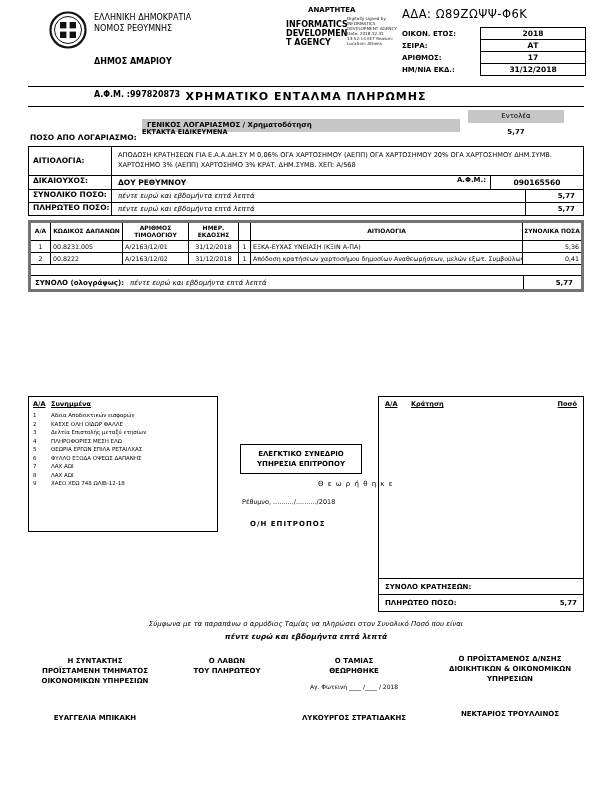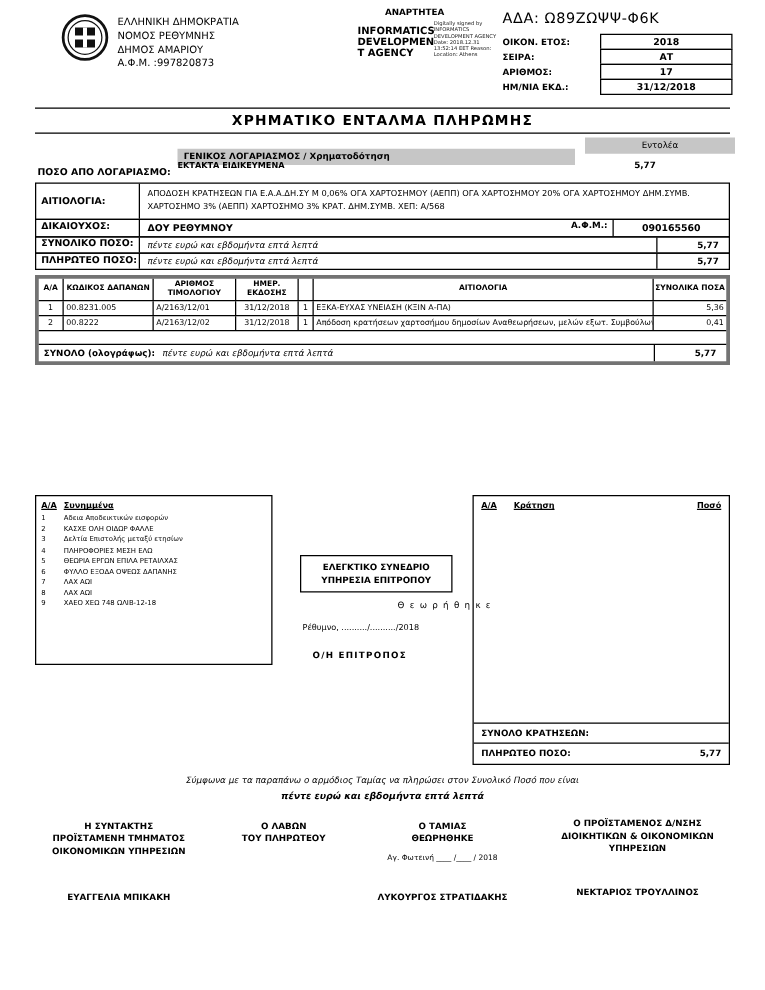--- a/index.html
+++ b/index.html
@@ -4,38 +4,38 @@
 <style>
   html,body{margin:0;padding:0;background:#9a9a9a;}
   .page{position:relative;width:612px;height:792px;margin:0 auto;background:#ffffff;
         font-family:"DejaVu Sans",sans-serif;color:#000;overflow:hidden;}
   .abs{position:absolute;}
 
   
   .logo{left:48px;top:10px;width:40px;height:40px;}
   .issuer{left:94px;top:12px;line-height:11px;}
   .issuer div{font-size:8px;}
-  .issuer .b{font-weight:normal;}
+  .issuer .b{font-weight:bold;margin-top:22px;}
   .anartitea{left:308px;top:6px;font-size:7px;font-weight:bold;}
   .stamp-agency{left:286px;top:20px;width:60px;font-size:8px;font-weight:bold;line-height:9px;}
   .stamp-details{left:347px;top:16px;width:52px;font-size:4.2px;line-height:5px;color:#222;}
   .ada{left:402px;top:7px;font-size:11.5px;letter-spacing:.5px;}
   .meta{left:402px;top:27px;width:184px;}
   .meta-row{display:flex;height:13px;margin-top:-1px;}
   .meta-row:first-child{margin-top:0;}
   .meta-label{width:78px;font-size:7px;font-weight:bold;padding-top:3px;}
   .meta-value{flex:1;border:1px solid #000;font-size:7.5px;font-weight:bold;text-align:center;line-height:12px;background:#fff;}
 
   .rule{left:28px;width:556px;height:1px;background:#000;}
   .doc-title{left:0;top:90px;width:612px;text-align:center;font-size:11px;font-weight:bold;letter-spacing:1px;}
 
   
   .account-label{left:30px;top:113px;font-size:7.5px;font-weight:bold;margin-top:20px;}
   .account-bar{left:142px;top:119px;width:318px;height:13px;background:#c6c6c6;font-size:7px;font-weight:bold;line-height:13px;padding-left:5px;box-sizing:border-box;}
-  .entolea-bar{left:468px;top:110px;width:120px;height:13px;background:#c6c6c6;font-size:7px;text-align:center;line-height:13px;}
+  .entolea-bar{left:468px;top:110px;width:96px;height:13px;background:#c6c6c6;font-size:7px;text-align:center;line-height:13px;}
   .account-sub{left:142px;top:128px;font-size:6.5px;font-weight:bold;}
   .account-amount{left:468px;top:128px;width:96px;text-align:center;font-size:7px;font-weight:bold;}
 
   
   .just-box{left:28px;top:146px;width:556px;height:30px;border:1px solid #000;display:flex;box-sizing:border-box;}
   .just-label{width:82px;font-size:7.5px;font-weight:bold;padding:9px 0 0 4px;box-sizing:border-box;}
   .just-text{flex:1;border-left:1px solid #000;font-size:6.6px;line-height:10px;padding:3px 6px 0 6px;}
   .row-box{left:28px;width:556px;border:1px solid #000;display:flex;box-sizing:border-box;}
   .benef-box{top:175px;height:15px;}
   .total-box{top:189px;height:14px;}

